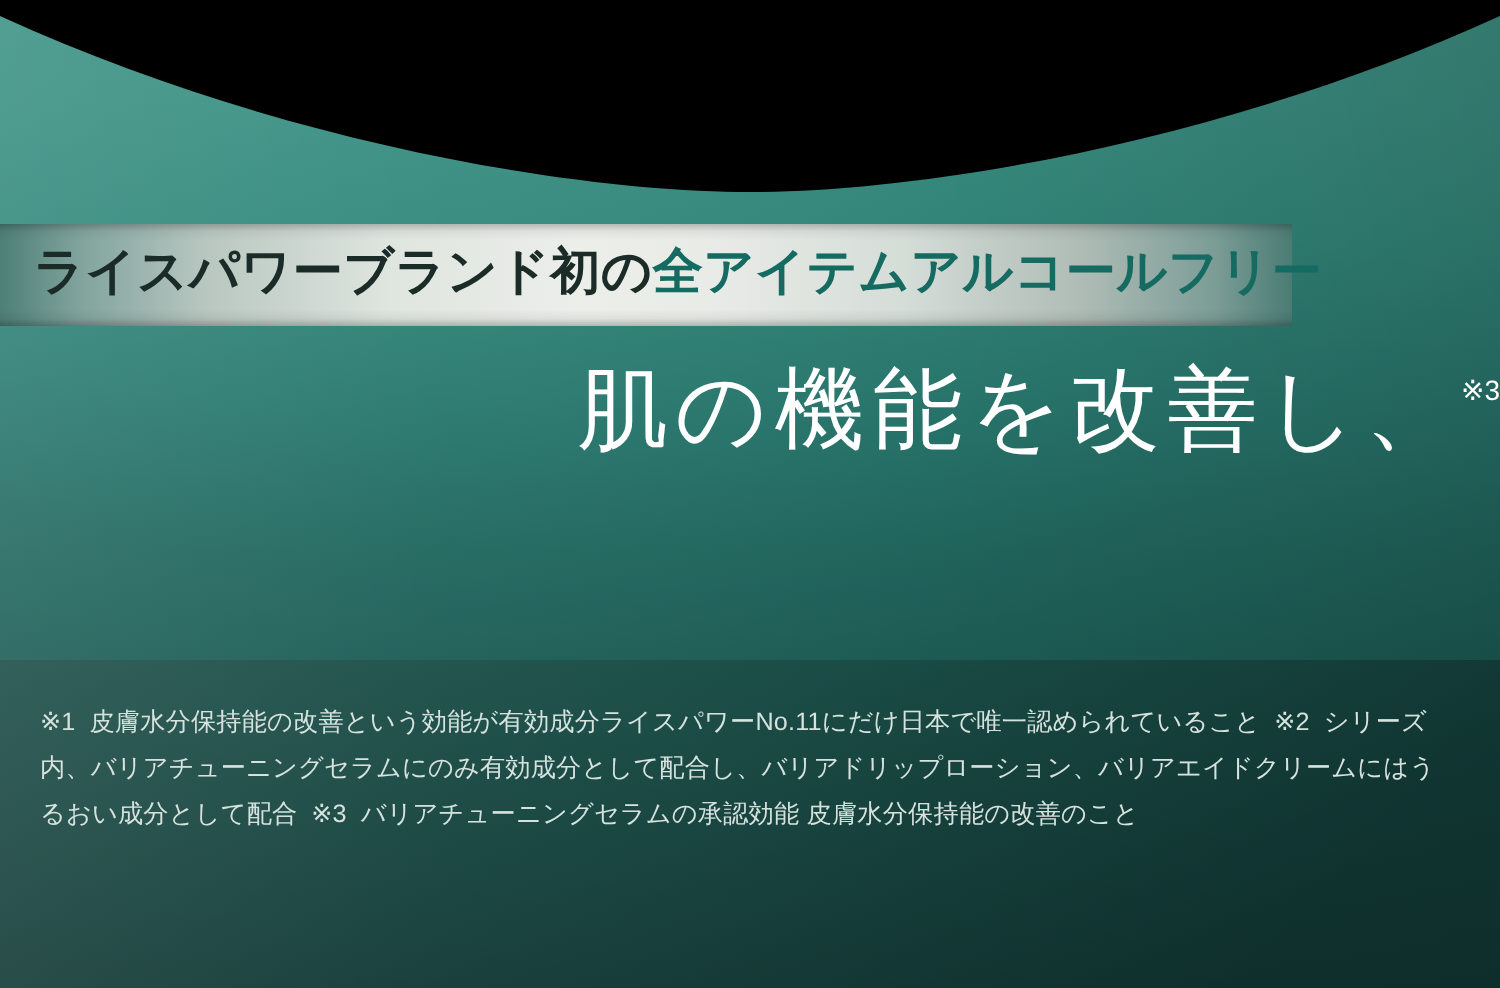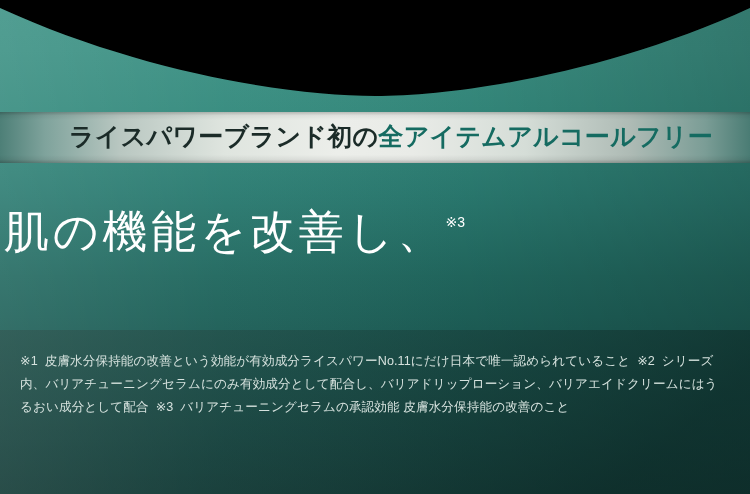--- a/index.html
+++ b/index.html
@@ -29,21 +29,21 @@
     width:750px;
     height:494px;
   }
   .teal-body svg { display:block; width:750px; height:494px; }
 
   
   .banner-band {
     position:absolute;
     left:0;
     top:112px;
-    width:750px;
+    width:646px;
     height:51px;
     background:
       linear-gradient(180deg,
         rgba(0,0,0,0.22) 0%,
         rgba(0,0,0,0.05) 7%,
         rgba(255,255,255,0.00) 16%,
         rgba(255,255,255,0.00) 84%,
         rgba(0,0,0,0.06) 93%,
         rgba(0,0,0,0.24) 100%),
       linear-gradient(90deg,
@@ -73,23 +73,22 @@
   .banner-dark  { color:#1b2b28; }
   .banner-accent{ color:#156b61; }
 
   
   .headline {
     position:absolute;
     left:0;
     top:182px;
     width:750px;
     color:#ffffff;
-    text-align:left;
+    text-align:right;
     font-weight:400;
-    margin-top:27px;
   }
   .headline-line {
     position:relative;
     white-space:nowrap;
     line-height:1;
   }
   .headline-line-1 {
     font-size:45px;
     letter-spacing:0.085em;
     padding-left:0.085em;

